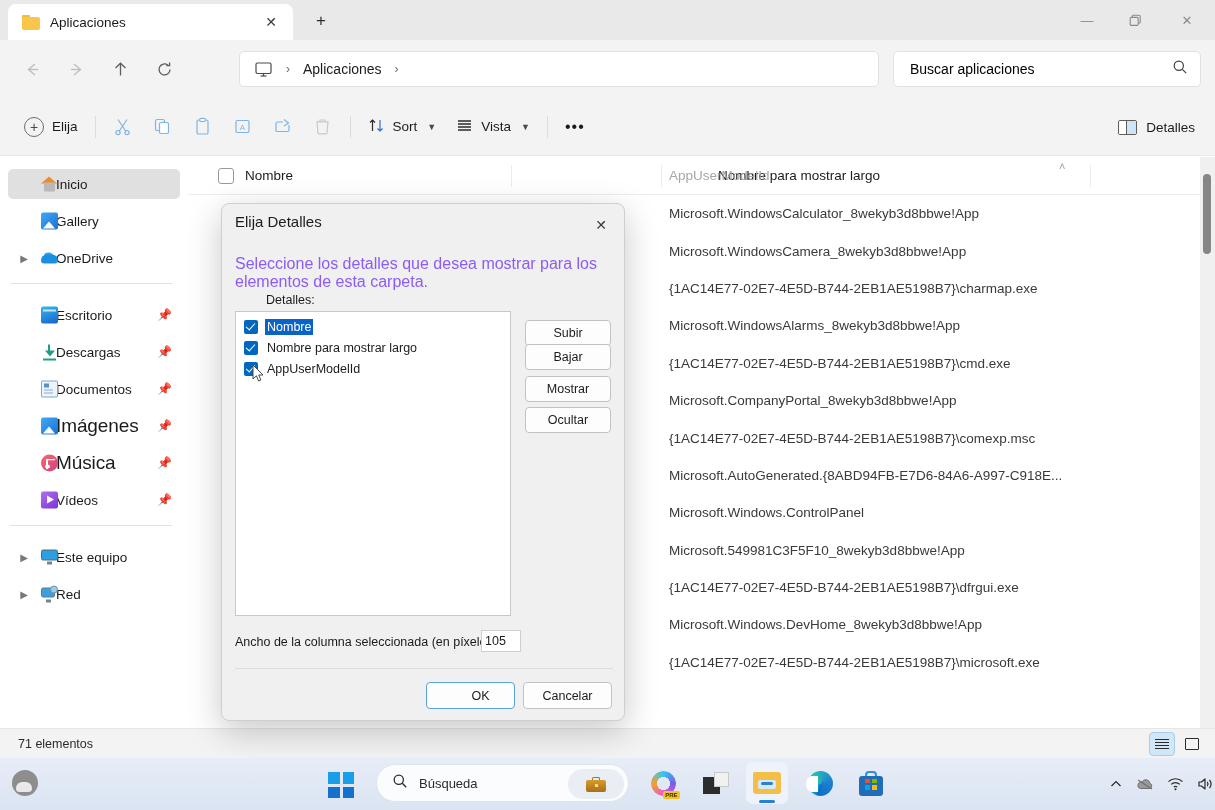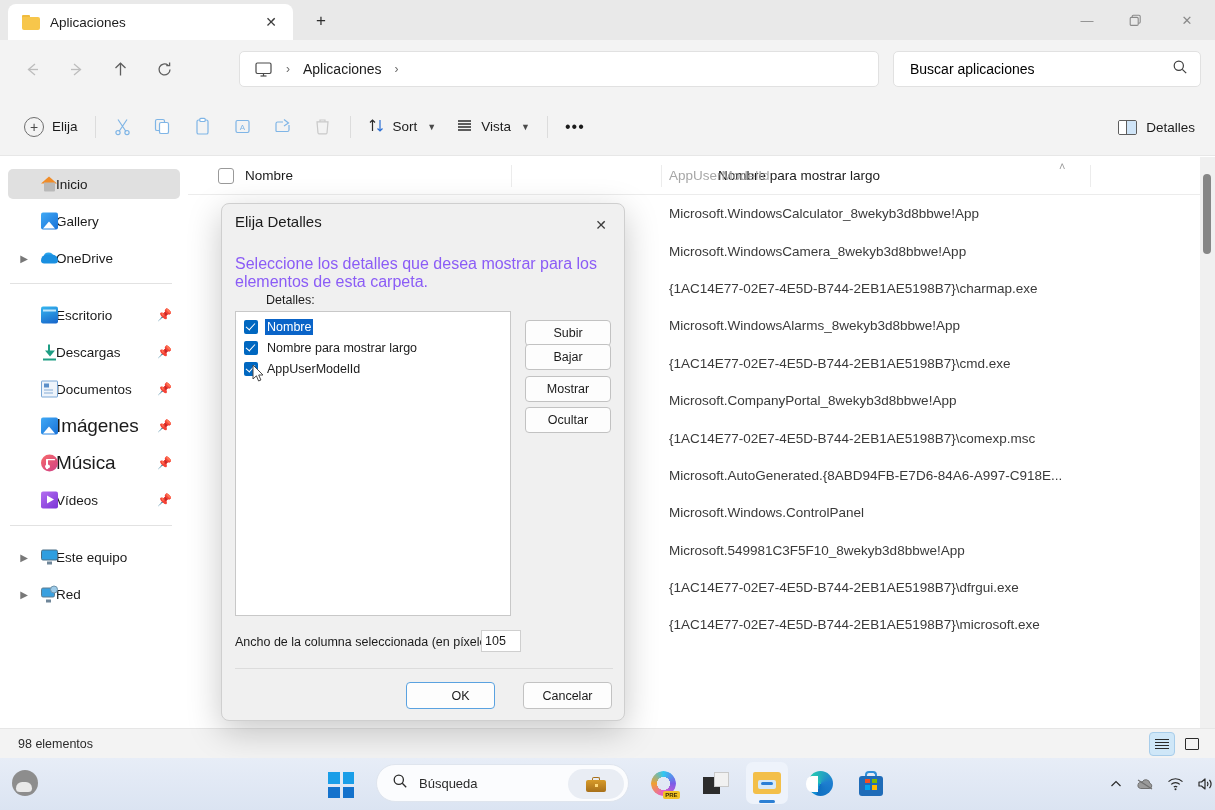--- a/index.html
+++ b/index.html
@@ -347,21 +347,21 @@
   }
   .dlg-hr {
     position: absolute; left: 13px; top: 464px; width: 378px; height: 1px; background: #dcdcdc;
   }
   .dlg-ok, .dlg-cancel {
     position: absolute; top: 478px; width: 89px; height: 27px;
     border-radius: 4px; font-size: 12.5px; color: #1b1b1b;
     display: flex; align-items: center; justify-content: center;
     background: #fdfdfd;
   }
-  .dlg-ok { left: 184px; border: 1.5px solid #5aa2e0; padding-left: 20px; }
+  .dlg-ok { left: 204px; border: 1.5px solid #5aa2e0; padding-left: 20px; }
   .dlg-cancel { left: 301px; border: 1px solid #c2c2c2; }
   .cursor-arrow {
     position: absolute; left: 251px; top: 366px; width: 12px; height: 18px;
     pointer-events: none;
   }
 
   
   .taskbar {
     position: absolute; left: 0; top: 758px; width: 1215px; height: 52px;
     background: linear-gradient(180deg,#e7edf7,#dbe4f2);
@@ -729,31 +729,34 @@
         <div class="row">
           <span>Microsoft.Windows.ControlPanel</span>
         </div>
         <div class="row">
           <span>Microsoft.549981C3F5F10_8wekyb3d8bbwe!App</span>
         </div>
         <div class="row">
           <span>{1AC14E77-02E7-4E5D-B744-2EB1AE5198B7}\dfrgui.exe</span>
         </div>
         <div class="row">
+          <span>Microsoft.Windows.DevHome_8wekyb3d8bbwe!App</span>
+        </div>
+        <div class="row">
           <span>{1AC14E77-02E7-4E5D-B744-2EB1AE5198B7}\microsoft.exe</span>
         </div>
       </div>
   </div>
 
   <div class="vscroll">
     <div class="vthumb"></div>
   </div>
 
   <div class="statusbar">
-    <div class="status-text">98 elementos</div>
+    <div class="status-text">71 elementos</div>
     <div class="viewtoggles">
       <div class="vt on">
         <span class="vt-lines">
             <i></i>
             <i></i>
             <i></i>
             <i></i>
           </span>
       </div>
       <div class="vt">

